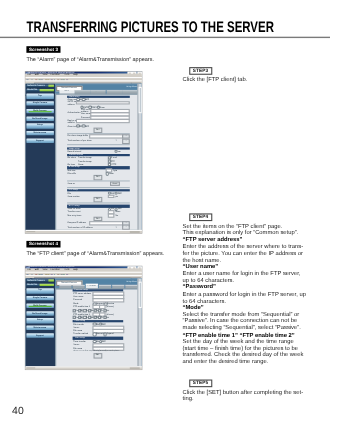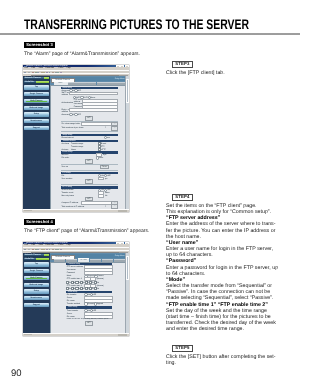--- a/index.html
+++ b/index.html
@@ -558,14 +558,14 @@
       <div>transferred. Check the desired day of the week</div>
       <div>and enter the desired time range.</div>
     </div>
 
   <div class="stepbox" style="left:172px;top:345px;">STEP5</div>
   <div class="txt" style="left:166px;top:354px;">
       <div>Click the [SET] button after completing the set-</div>
       <div>ting.</div>
     </div>
 
-  <div class="pageno">90</div>
+  <div class="pageno">40</div>
 </div>
 
 </body></html>

